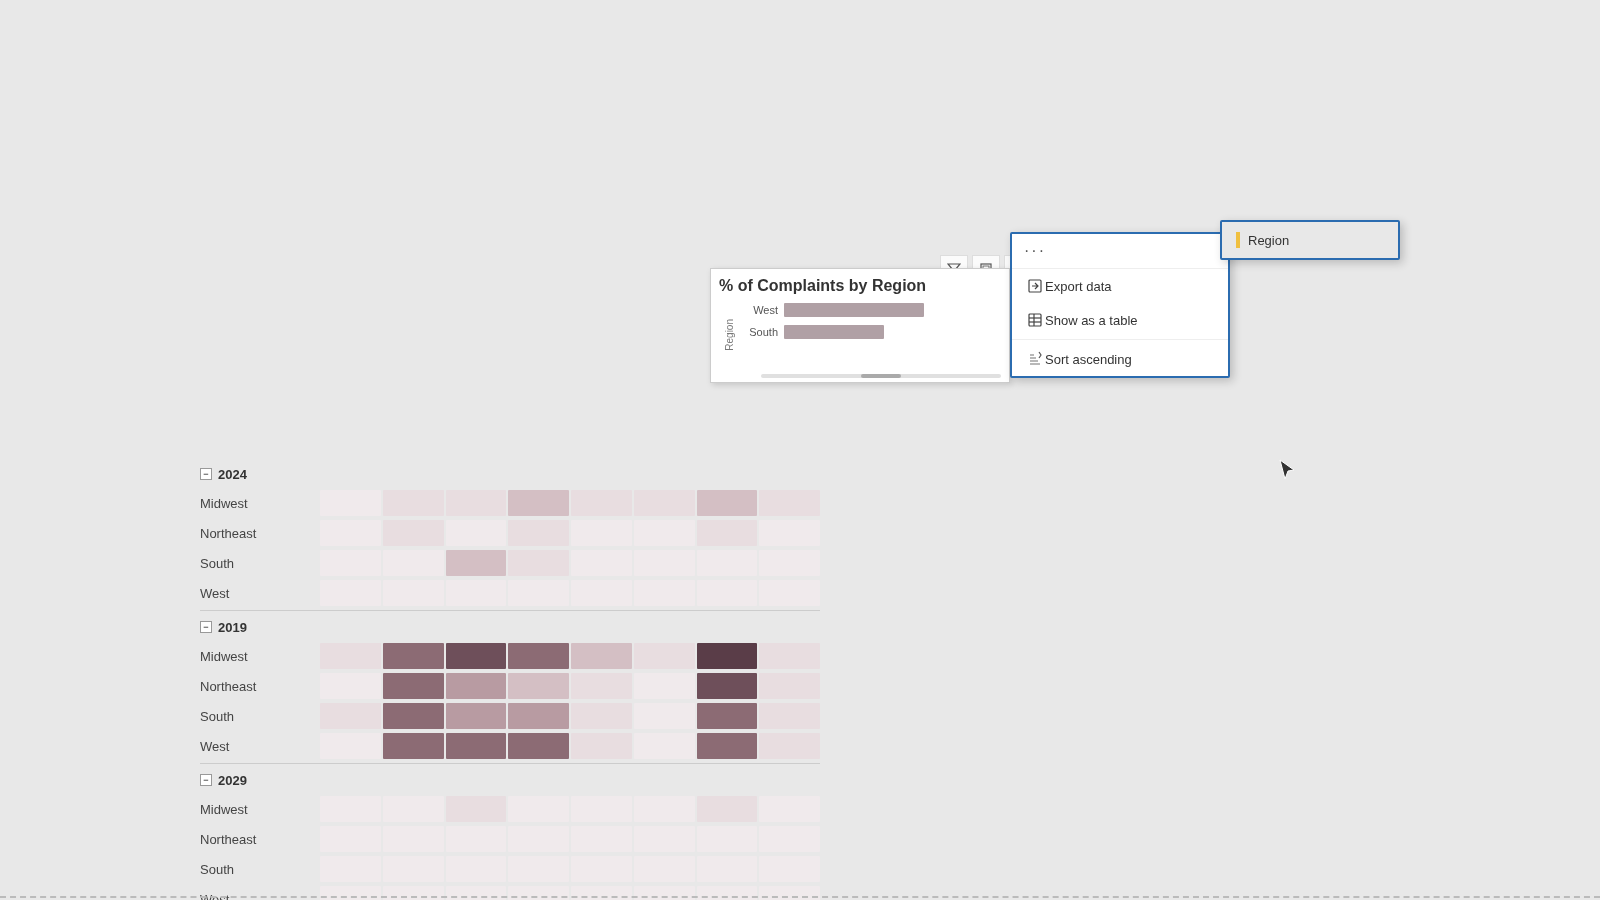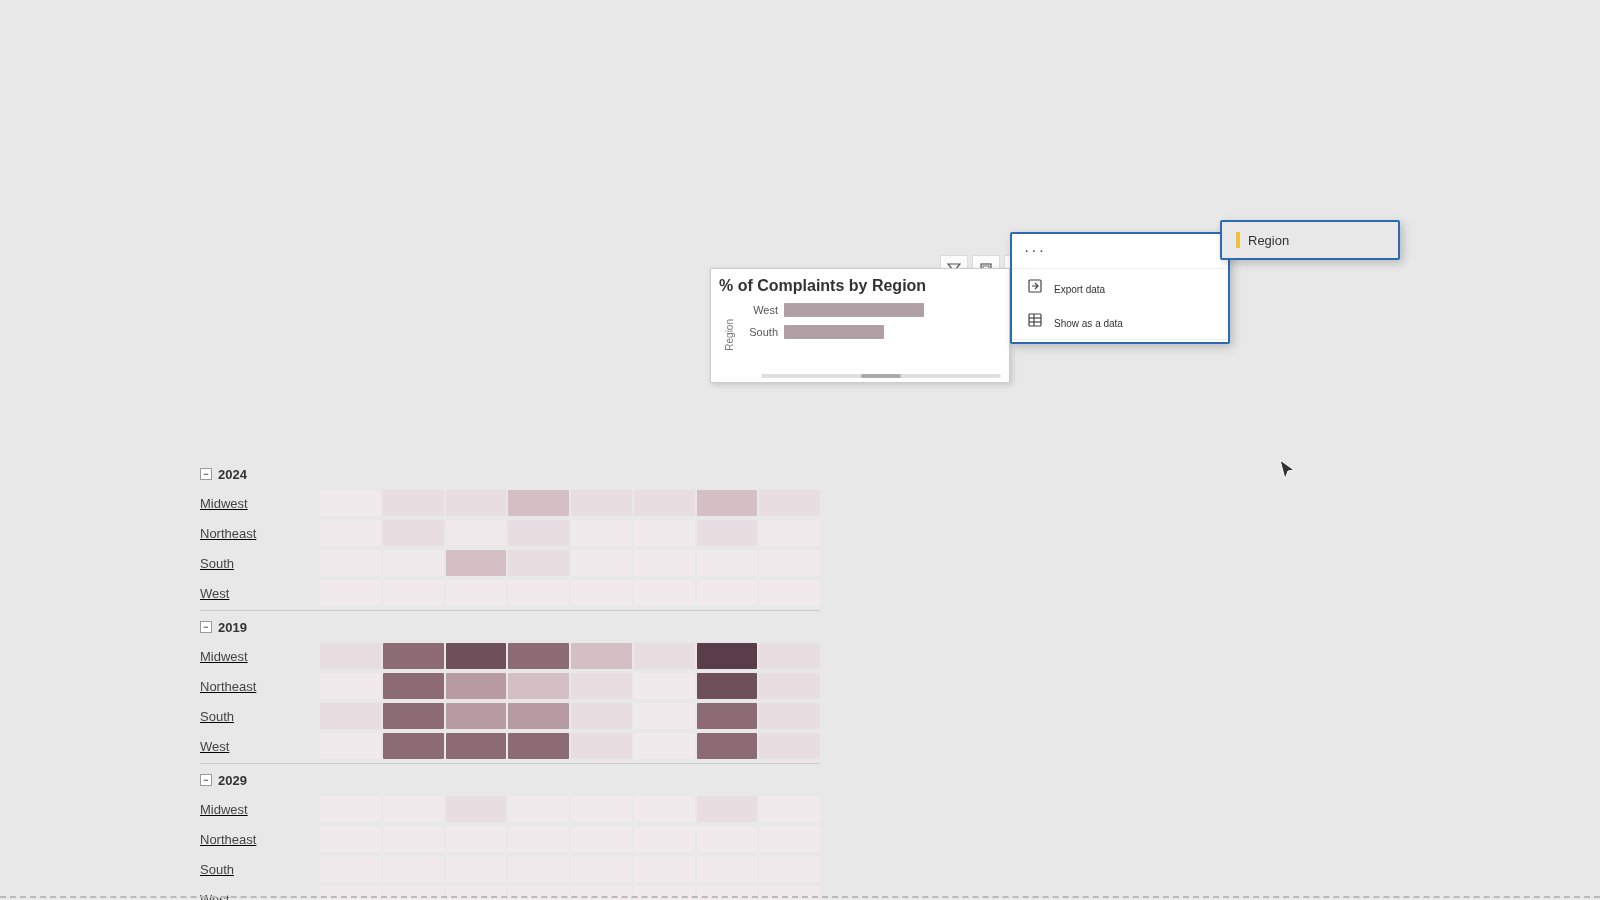--- a/index.html
+++ b/index.html
@@ -47,21 +47,20 @@
       font-size: 9px;
       color: #555;
       cursor: pointer;
       background: white;
     }
 
     .region-row {
       display: flex;
       align-items: center;
       height: 30px;
-      text-decoration: underline;
     }
 
     .region-label {
       width: 120px;
       font-size: 13px;
       color: #444;
       text-align: left;
     }
 
     .heatmap-row {
@@ -154,25 +153,25 @@
     }
 
     .three-dots {
       font-size: 16px;
       color: #555;
       letter-spacing: 2px;
     }
 
     .context-menu-item {
       display: flex;
-      align-items: flex-end;
-      gap: 10px;
+      align-items: center;
+      gap: 1px;
       padding: 8px 14px;
       cursor: pointer;
-      font-size: 10px;
+      font-size: 13px;
       color: #333;
       position: relative;
     }
 
     .context-menu-item.has-submenu::after {
       content: '▶';
       position: absolute;
       right: 10px;
       font-size: 10px;
       color: #666;
@@ -521,28 +520,40 @@
 
   <div class="context-menu-item">
     <div class="menu-icon">
       <svg width="16" height="16" viewBox="0 0 16 16" fill="none">
         <rect x="2" y="2" width="12" height="12" rx="1" stroke="#444" stroke-width="1.2" fill="none"></rect>
         <line x1="2" y1="6" x2="14" y2="6" stroke="#444" stroke-width="1.2"></line>
         <line x1="2" y1="10" x2="14" y2="10" stroke="#444" stroke-width="1.2"></line>
         <line x1="7" y1="2" x2="7" y2="14" stroke="#444" stroke-width="1.2"></line>
       </svg>
     </div>
-    <span>Show as a data</span>
+    <span>Show as a table</span>
   </div>
 
 
 
   <div class="menu-divider"></div>
 
 
+  <div class="context-menu-item">
+    <div class="menu-icon">
+      <svg width="16" height="16" viewBox="0 0 16 16" fill="none">
+        <line x1="3" y1="4" x2="7" y2="4" stroke="#888" stroke-width="1.2"></line>
+        <line x1="3" y1="7" x2="9" y2="7" stroke="#888" stroke-width="1.2"></line>
+        <line x1="3" y1="10" x2="11" y2="10" stroke="#888" stroke-width="1.2"></line>
+        <line x1="3" y1="13" x2="13" y2="13" stroke="#888" stroke-width="1.2"></line>
+        <path d="M12 7l2-3-2-3" stroke="#555" stroke-width="1.2" fill="none"></path>
+      </svg>
+    </div>
+    <span>Sort ascending</span>
+  </div>
 
 </div>
 
 <div class="submenu">
   <div class="submenu-item highlighted">
     <div class="yellow-bar"></div>
     <span>Region</span>
   </div>
 </div>
 

